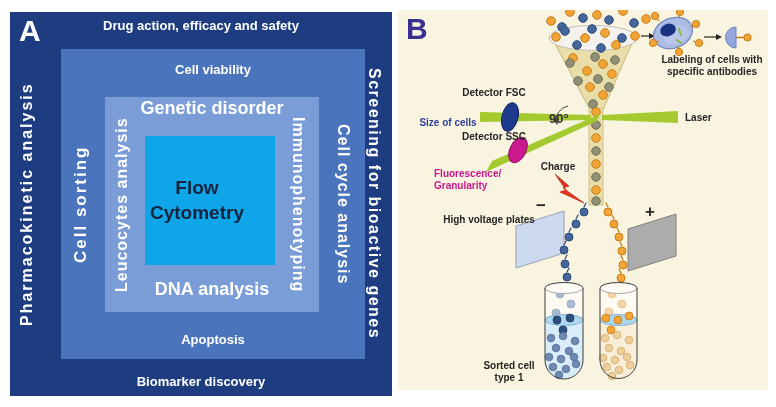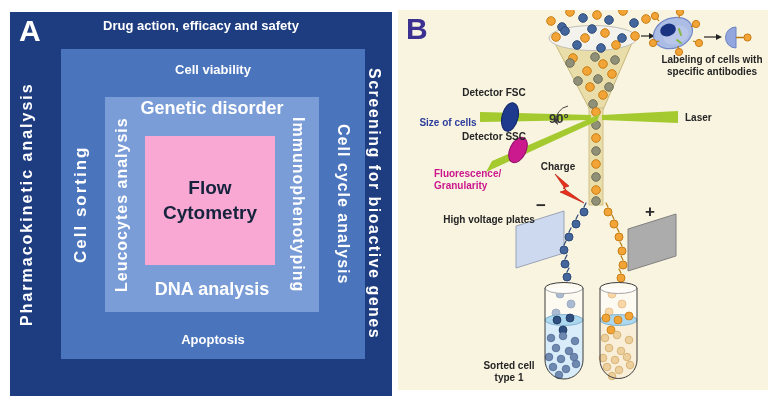--- a/index.html
+++ b/index.html
@@ -6,22 +6,22 @@
   body{width:776px;height:407px;background:#ffffff;position:relative;
        font-family:"Liberation Sans",sans-serif;overflow:hidden;}
   .stage{position:absolute;inset:0;}
 
   
   #panelA{position:absolute;left:10px;top:12px;width:382px;height:384px;background:#1e3d80;}
   #panelA .pa-tag{position:absolute;left:9px;top:2px;font-size:30px;font-weight:bold;color:#ffffff;}
   .ringbox{position:absolute;}
   #ring2{left:39px;top:37px;width:304px;height:310px;background:#4a74bc;margin-left:12px;}
   #ring3{left:44px;top:48px;width:214px;height:215px;background:#7b9dd7;}
-  #centerbox{left:40px;top:39px;width:130px;height:129px;background:#f9a8d4;
-             display:flex;align-items:center;justify-content:center;}
+  #centerbox{left:40px;top:39px;width:130px;height:129px;background:#0ea5e9;
+             display:flex;align-items:center;}
   #centerbox .ctext{width:104px;text-align:center;font-size:19px;font-weight:bold;
                     color:#15233d;line-height:1.3;}
   .hlabel{position:absolute;left:0;right:0;text-align:center;color:#fff;font-weight:bold;white-space:nowrap;}
   .vlabel{position:absolute;top:0;height:100%;color:#fff;font-weight:bold;writing-mode:vertical-rl;
           text-align:center;line-height:1;white-space:nowrap;}
   .vlabel.up{transform:rotate(180deg);}
   .f19{font-size:13px;} .f18{font-size:18px;} .f16{font-size:16px;} .f17{font-size:17px;}
   .ls2{letter-spacing:2px;} .ls15{letter-spacing:1.5px;} .ls1{letter-spacing:1px;}
 
   
@@ -37,20 +37,21 @@
 </style>
 </head>
 <body>
 
 <div class="stage">
 
   <section id="panelA">
     <div class="pa-tag">A</div>
 
     <div class="hlabel f19" style="top:6px;">Drug action, efficacy and safety</div>
+    <div class="hlabel f19" style="bottom:7px;">Biomarker discovery</div>
     <div class="vlabel up f16 ls2" style="left:9px;">Pharmacokinetic analysis</div>
     <div class="vlabel f16 ls15" style="right:10px;">Screening for bioactive genes</div>
 
     <div class="ringbox" id="ring2">
       <div class="hlabel f19" style="top:13px;">Cell viability</div>
       <div class="hlabel f19" style="bottom:12px;">Apoptosis</div>
       <div class="vlabel up f17 ls2" style="left:11px;">Cell sorting</div>
       <div class="vlabel f16 ls1" style="right:14px;">Cell cycle analysis</div>
 
       <div class="ringbox" id="ring3">

